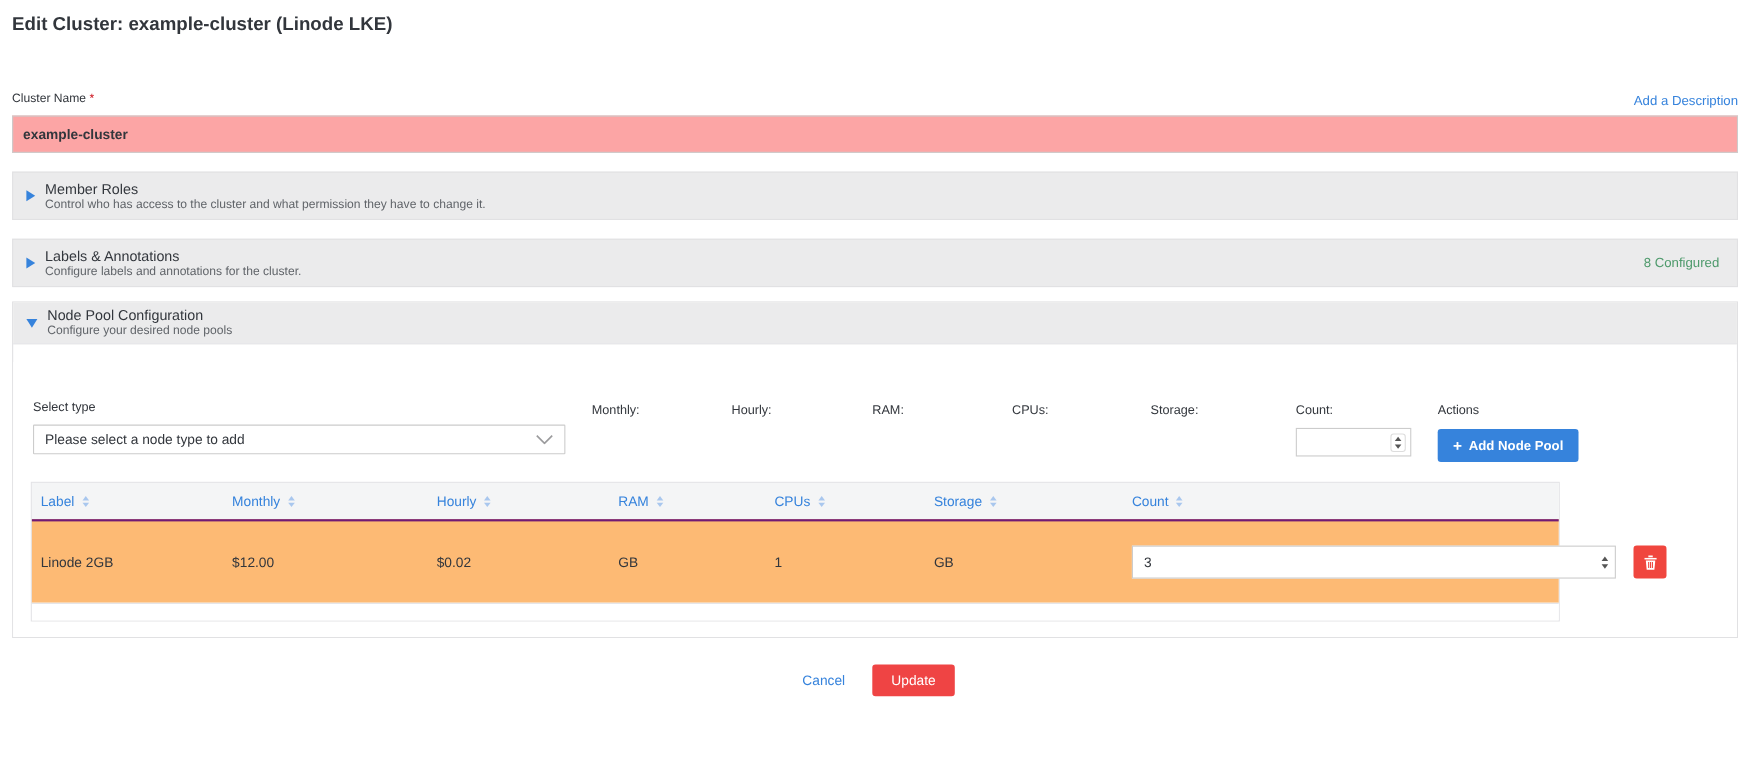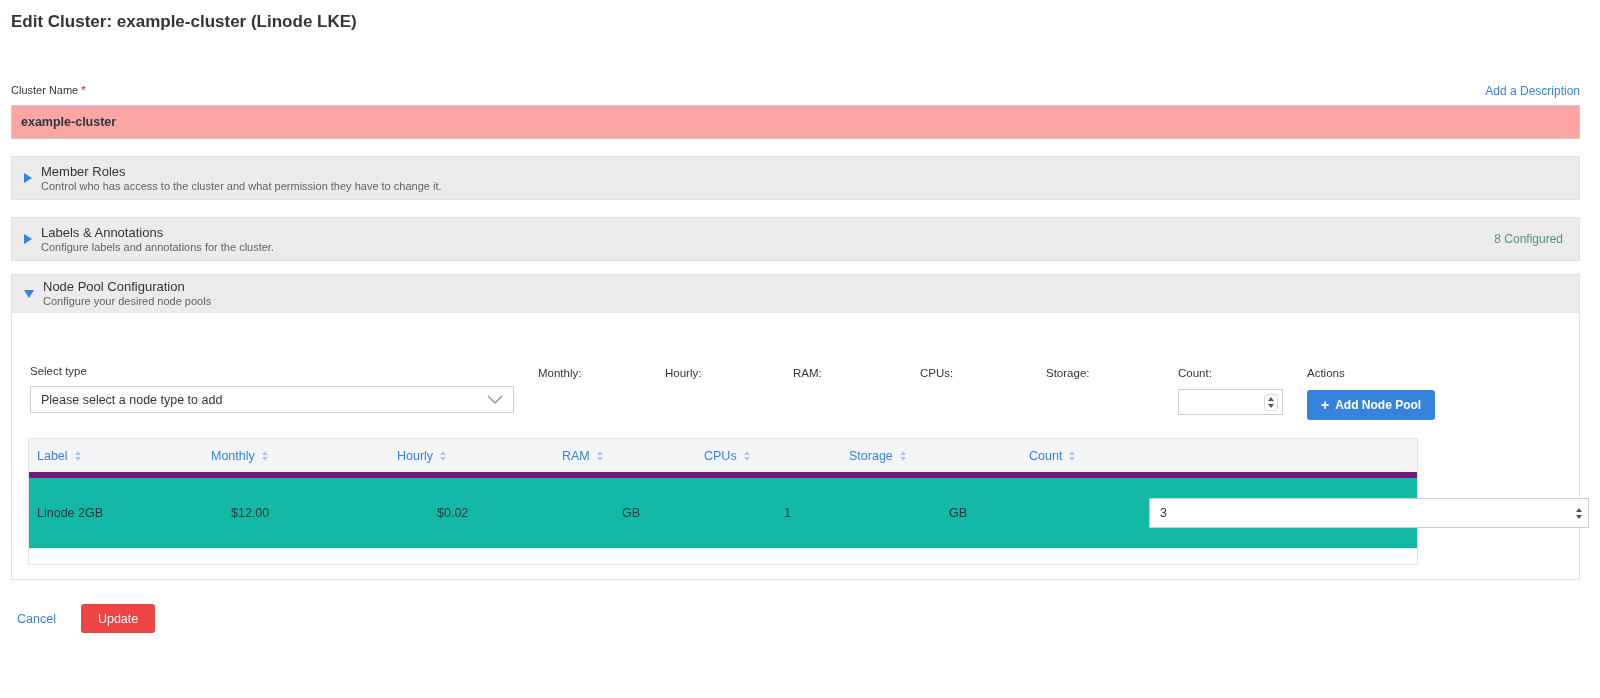--- a/index.html
+++ b/index.html
@@ -72,38 +72,38 @@
   .section-heading { font-size:16px; font-weight:400; color:#32363c; margin:50px 0 0 18px; }
 
   
   .pool-table { margin:18px 16px 0 16px; width:1390px; border:1px solid #e3e3e6; }
   .trow { display:flex; align-items:center; }
   .thead { background:#f4f5f6; height:33px; }
   .th { font-size:12.5px; color:#3683dc; display:flex; align-items:center; cursor:pointer; }
   .sort { display:inline-flex; flex-direction:column; gap:2px; margin-left:7px; }
   .sort-up { width:0;height:0;border-bottom:4px solid #a9c7ee;border-left:3.5px solid transparent;border-right:3.5px solid transparent; }
   .sort-down { width:0;height:0;border-top:4px solid #a9c7ee;border-left:3.5px solid transparent;border-right:3.5px solid transparent; }
-  .tbody-row { height:76px; background:#14b8a6; border-top:6px solid #701a75;gap:20px; }
+  .tbody-row { height:76px; background:#fdba74; border-top:2px solid #701a75; }
   .td { font-size:12.5px; color:#32363c; }
   .c1{width:182px;padding-left:8px;flex:none}.c2{width:186px;flex:none}.c3{width:165px;flex:none}
   .c4{width:142px;flex:none}.c5{width:145px;flex:none}.c6{width:180px;flex:none}.c7{flex:1}
   .row-count-box {
     width:440px; height:30px; border:1px solid #ccc; background:#fff;
     display:flex; align-items:center; padding:0 6px 0 0;
   }
   .row-count-box input { border:none; outline:none; flex:1; font-size:12.5px; padding:0 10px; font-family:"Liberation Sans",sans-serif; color:#32363c; min-width:0; }
   .row-spinner { display:flex; flex-direction:column; gap:3px; align-items:center; cursor:pointer; }
   .btn-delete {
     margin-left:16px; width:30px; height:30px; background:#f0463e; border:none; border-radius:3px;
     display:inline-flex; align-items:center; justify-content:center; cursor:pointer;
   }
   .tfoot { height:16px; border-top:1px solid #e3e3e6; background:#fff; }
 
   
-  .page-actions { display:flex; justify-content:flex-start; align-items:center; gap:19px; margin-top:24px; }
+  .page-actions { display:flex; justify-content:center; align-items:center; gap:19px; margin-top:24px; }
   .btn-cancel { background:none; border:none; color:#3683dc; font-size:12.5px; cursor:pointer; font-family:"Liberation Sans",sans-serif; padding:4px 6px; }
   .btn-update {
     background:#ef4444; color:#fff; border:none; border-radius:3px; height:29px;
     padding:0 17px; font-size:12.5px; cursor:pointer; font-family:"Liberation Sans",sans-serif;
   }
 </style>
 </head>
 <body>
 
 <div class="page">

